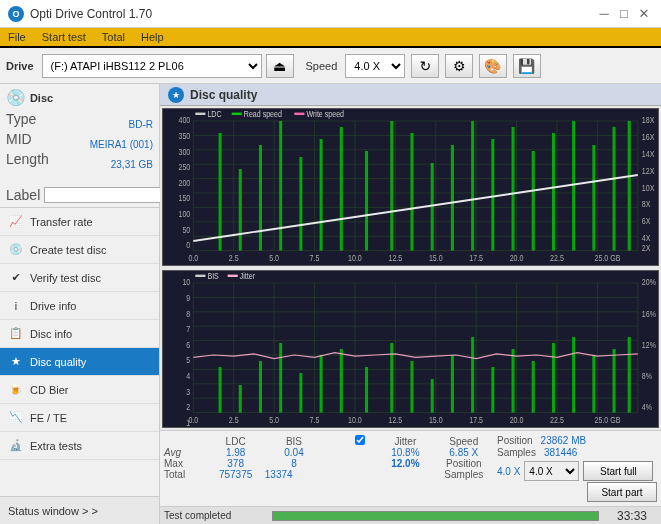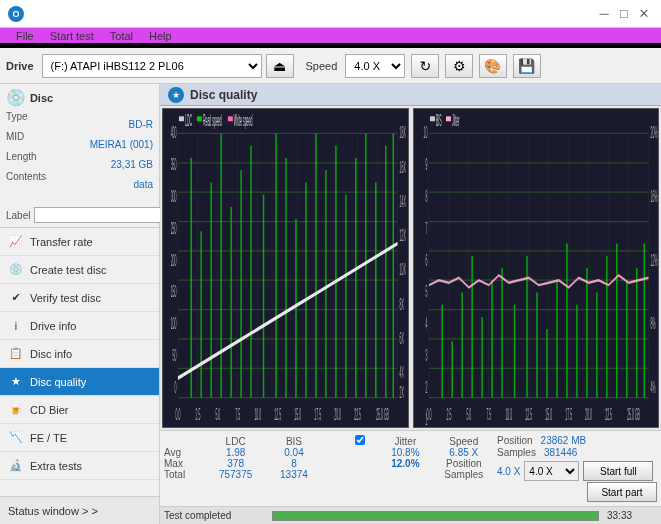--- a/index.html
+++ b/index.html
@@ -7,21 +7,21 @@
 
     
     .titlebar { background: #fff; height: 28px; display: flex; align-items: center; padding: 0 8px; border-bottom: 1px solid #ccc; justify-content: space-between; }
     .titlebar-left { display: flex; align-items: center; gap: 6px; }
     .titlebar-icon { width: 16px; height: 16px; background: #1a7bc4; border-radius: 50%; display: flex; align-items: center; justify-content: center; color: white; font-size: 9px; font-weight: bold; }
     .titlebar-title { font-size: 12px; color: #333; }
     .titlebar-controls { display: flex; gap: 2px; }
     .titlebar-btn { width: 18px; height: 18px; border: none; background: transparent; cursor: pointer; font-size: 13px; color: #666; display: flex; align-items: center; justify-content: center; }
 
     
-    .menubar { background: #d946ef; height: 20px; display: flex; align-items: center; border-bottom: 5px solid #000000; padding: 0 8px; }
+    .menubar { background: #eab308; height: 20px; display: flex; align-items: center; border-bottom: 2px solid #000000; padding: 0 0; }
     .menu-item { padding: 2px 8px; font-size: 11px; cursor: pointer; color: #333; }
 
     
     .toolbar { background: #f0f0f0; height: 36px; display: flex; align-items: center; padding: 0 6px; border-bottom: 1px solid #ccc; gap: 4px; }
     .toolbar-label { font-size: 11px; color: #333; font-weight: bold; margin-right: 4px; }
     .drive-select { height: 24px; width: 220px; border: 1px solid #aaa; background: white; font-size: 11px; padding: 0 4px; }
     .eject-btn { width: 28px; height: 24px; border: 1px solid #aaa; background: linear-gradient(to bottom, #fff, #e0e0e0); cursor: pointer; display: flex; align-items: center; justify-content: center; font-size: 14px; }
     .speed-label { font-size: 11px; color: #333; margin-left: 8px; margin-right: 4px; }
     .speed-select { height: 24px; width: 60px; border: 1px solid #aaa; background: white; font-size: 11px; padding: 0 4px; }
     .toolbar-icon-btn { width: 28px; height: 24px; border: 1px solid #aaa; background: linear-gradient(to bottom, #fff, #e0e0e0); cursor: pointer; display: flex; align-items: center; justify-content: center; font-size: 14px; margin-left: 2px; }
@@ -29,63 +29,64 @@
     
     .main { display: flex; height: calc(524px - 28px - 20px - 36px); }
 
     
     .sidebar { width: 160px; background: #f0f0f0; border-right: 1px solid #ccc; display: flex; flex-direction: column; }
     .disc-section { padding: 4px 6px; border-bottom: 1px solid #ccc; }
     .disc-header { display: flex; align-items: center; gap: 4px; margin-bottom: 4px; }
     .disc-icon { font-size: 16px; }
     .disc-title { font-size: 11px; font-weight: bold; color: #333; }
     .disc-info-row { display: flex; justify-content: space-between; margin: 1px 0; }
-    .disc-info-label { font-size: 10px; color: #555; }
+    .disc-info-label { font-size: 14px; color: #555; }
     .disc-info-value { font-size: 10px; color: #1a6abf; margin-top: 8px; }
     .disc-label-row { display: flex; align-items: center; gap: 4px; margin-top: 17px; }
     .disc-label-input { flex: 1; height: 16px; border: 1px solid #aaa; font-size: 10px; padding: 0 2px; }
     .disc-label-btn { width: 18px; height: 16px; border: 1px solid #aaa; background: linear-gradient(to bottom, #fff, #e0e0e0); cursor: pointer; font-size: 10px; display: flex; align-items: center; justify-content: center; }
 
     .nav-items { flex: 1; }
     .nav-item { height: 28px; display: flex; align-items: center; padding: 0 8px; cursor: pointer; color: #333; font-size: 11px; gap: 6px; border-bottom: 1px solid #ddd; }
     .nav-item.active { background: #1a7bc4; color: white; }
     .nav-item .nav-icon { width: 16px; height: 16px; display: flex; align-items: center; justify-content: center; flex-shrink: 0; }
 
     .status-window { height: 28px; background: #e8e8e8; border-top: 1px solid #ccc; display: flex; align-items: center; padding: 0 8px; cursor: pointer; font-size: 11px; color: #333; }
 
     
     .content { flex: 1; display: flex; flex-direction: column; background: #e8e8e8; }
 
     .disc-quality-header { background: #d0d8e8; height: 22px; display: flex; align-items: center; padding: 0 8px; border-bottom: 1px solid #aaa; }
     .disc-quality-icon { width: 16px; height: 16px; background: #1a7bc4; border-radius: 50%; display: flex; align-items: center; justify-content: center; color: white; font-size: 9px; margin-right: 6px; }
     .disc-quality-title { font-size: 12px; font-weight: bold; color: #333; }
 
-    .charts-area { flex: 1; display: flex; flex-direction: row; padding: 2px; gap: 4px; }
+    .charts-area { flex: 1; display: flex; flex-direction: column; padding: 2px; gap: 4px; }
 
     .chart-container { flex: 1; background: #1a1a2e; position: relative; border: 1px solid #555; }
 
     
     .stats-area { background: #f0f0f0; border-top: 1px solid #ccc; padding: 2px 4px; }
     .start-btn { width: 70px; height: 20px; border: 1px solid #888; background: linear-gradient(to bottom, #fff, #ddd); cursor: pointer; font-size: 10px; }
 
     
     .progress-bar-area { background: #e0e0e0; height: 18px; border-top: 1px solid #ccc; display: flex; align-items: center; padding: 0 4px; gap: 8px; }
     .progress-bar-outer { flex: 1; height: 10px; background: #aaa; border: 1px solid #888; }
     .progress-bar-inner { height: 100%; background: #4CAF50; }
     .status-text { font-size: 10px; color: #333; width: 100px; }
-    .time-text { font-size: 10px; color: #333; width: 50px; text-align: left; }
+    .time-text { font-size: 12px; color: #333; width: 50px; text-align: center; }
 
     svg.chart-svg { position: absolute; top: 0; left: 0; width: 100%; height: 100%; }
   </style>
 </head>
 <body>
 
 <div class="titlebar">
   <div class="titlebar-left">
     <div class="titlebar-icon">O</div>
+    <span class="titlebar-title">Opti Drive Control 1.70</span>
   </div>
   <div class="titlebar-controls">
     <button class="titlebar-btn">─</button>
     <button class="titlebar-btn">□</button>
     <button class="titlebar-btn close">✕</button>
   </div>
 </div>
 
 <div class="menubar">
   <span class="menu-item">File</span>
@@ -126,24 +127,20 @@
         <span class="disc-info-label">Type</span>
         <span class="disc-info-value">BD-R</span>
       </div>
       <div class="disc-info-row">
         <span class="disc-info-label">MID</span>
         <span class="disc-info-value">MEIRA1 (001)</span>
       </div>
       <div class="disc-info-row">
         <span class="disc-info-label">Length</span>
         <span class="disc-info-value">23,31 GB</span>
-      </div>
-      <div class="disc-info-row">
-        <span class="disc-info-label">Contents</span>
-        <span class="disc-info-value">data</span>
       </div>
       <div class="disc-label-row">
         <span class="disc-info-label">Label</span>
         <input class="disc-label-input" type="text" style="">
         <button class="disc-label-btn">✎</button>
       </div>
     </div>
 
     <div class="nav-items">
       <div class="nav-item">
@@ -393,21 +390,21 @@
               <td style="width:55px; text-align:center; color:#555;">LDC</td>
               <td style="width:55px; text-align:center; color:#555;">BIS</td>
               <td style="width:30px;"></td>
               <td style="width:20px;">
                 <input type="checkbox" checked="" style="width: 10px; height: 10px;">
               </td>
               <td style="width:55px; text-align:center; color:#555;">Jitter</td>
               <td style="width:55px; text-align:center; color:#555;">Speed</td>
             </tr>
             <tr>
-              <td style="color:#555;">Avg</td>
+              <td style="color:#555;font-style:italic;">Avg</td>
               <td style="text-align:center; color:#1a6abf;">1.98</td>
               <td style="text-align:center; color:#1a6abf;">0.04</td>
               <td></td>
               <td></td>
               <td style="text-align:center; color:#1a6abf;">10.8%</td>
               <td style="text-align:center; color:#1a6abf;">6.85 X</td>
             </tr>
             <tr>
               <td style="color:#555;">Max</td>
               <td style="text-align:center; color:#1a6abf;">378</td>
@@ -415,21 +412,21 @@
               <td></td>
               <td></td>
               <td style="text-align:center; color:#1a6abf;font-weight:bold;">12.0%</td>
               <td style="text-align:center; color:#555;">
                 <span>Position</span>
               </td>
             </tr>
             <tr>
               <td style="color:#555;">Total</td>
               <td style="text-align:center; color:#1a6abf;">757375</td>
-              <td style="text-align:center; color:#1a6abf;">13374</td>
+              <td style="text-align:left; color:#1a6abf;">13374</td>
               <td></td>
               <td></td>
               <td></td>
               <td style="text-align:center; color:#555;">
                 <span>Samples</span>
               </td>
             </tr>
           </tbody>
             </table>
         </div>

